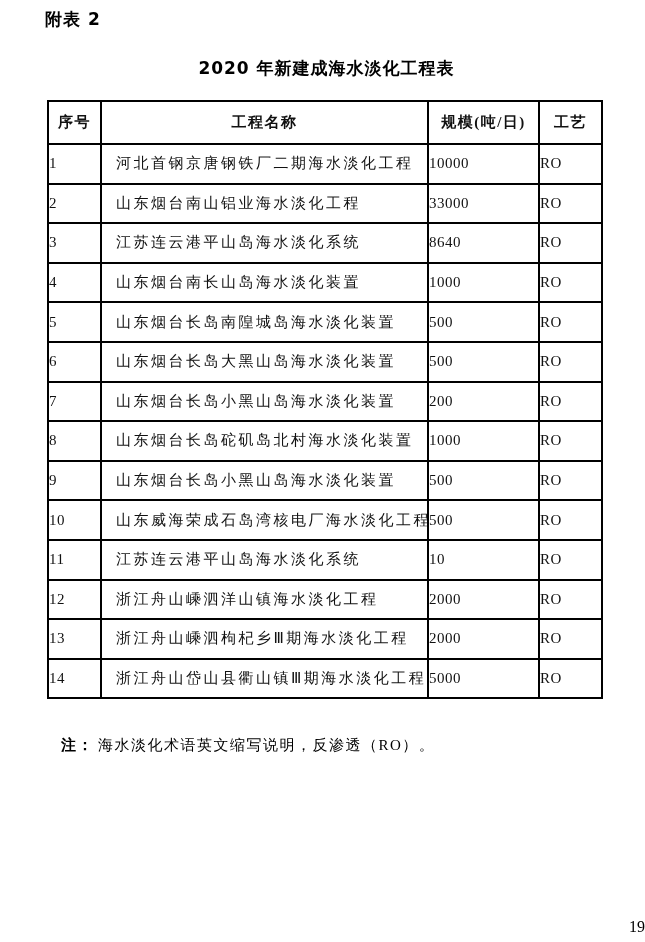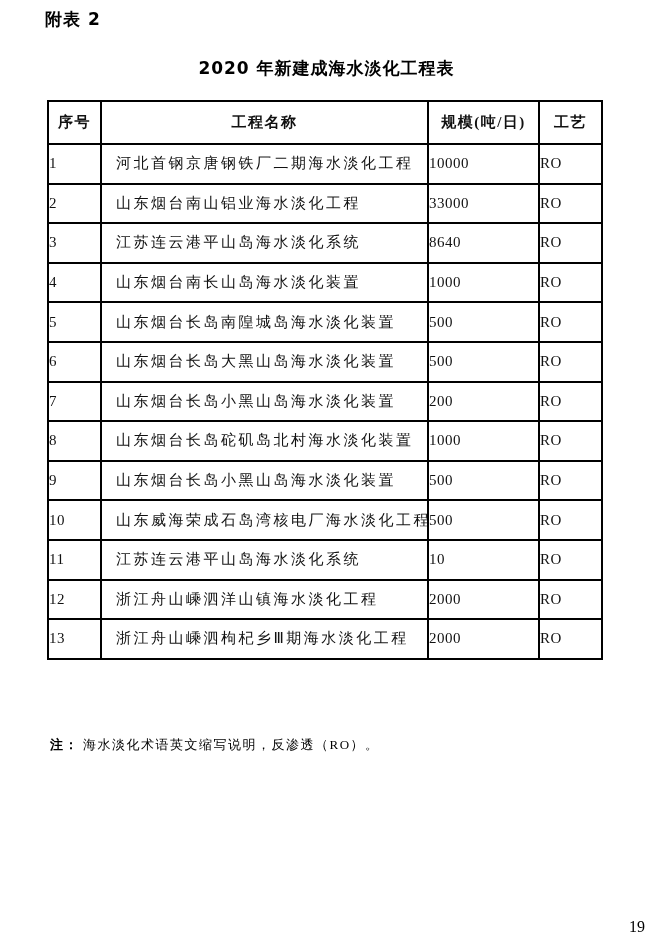--- a/index.html
+++ b/index.html
@@ -65,23 +65,23 @@
     text-align: left;
     padding-left: 14px;
     letter-spacing: 2.5px;
   }
   td.no, td.scale, td.process {
     font-family: "Liberation Serif", serif;
     letter-spacing: 0.5px;
   }
   .note {
     position: absolute;
-    left: 50px;
+    left: 61px;
     top: 736px;
-    font-size: 13px;
+    font-size: 15px;
     letter-spacing: 1.5px;
   }
   .note .note-label { font-weight: bold; margin-right: 4px; }
   .page-number {
     position: absolute;
     top: 918px;
     left: 0;
     width: 100%;
     text-align: right;
     font-size: 16px;
@@ -184,20 +184,26 @@
           <td class="name">浙江舟山嵊泗洋山镇海水淡化工程</td>
           <td class="scale">2000</td>
           <td class="process">RO</td>
         </tr>
         <tr>
           <td class="no">13</td>
           <td class="name">浙江舟山嵊泗枸杞乡Ⅲ期海水淡化工程</td>
           <td class="scale">2000</td>
           <td class="process">RO</td>
         </tr>
+        <tr>
+          <td class="no">14</td>
+          <td class="name">浙江舟山岱山县衢山镇Ⅲ期海水淡化工程</td>
+          <td class="scale">5000</td>
+          <td class="process">RO</td>
+        </tr>
       </tbody>
   </table>
 
   <div class="note">
     <span class="note-label">注：</span><span>海水淡化术语英文缩写说明，反渗透（RO）。</span>
   </div>
 
   <div class="page-number">19</div>
 
 </div>

